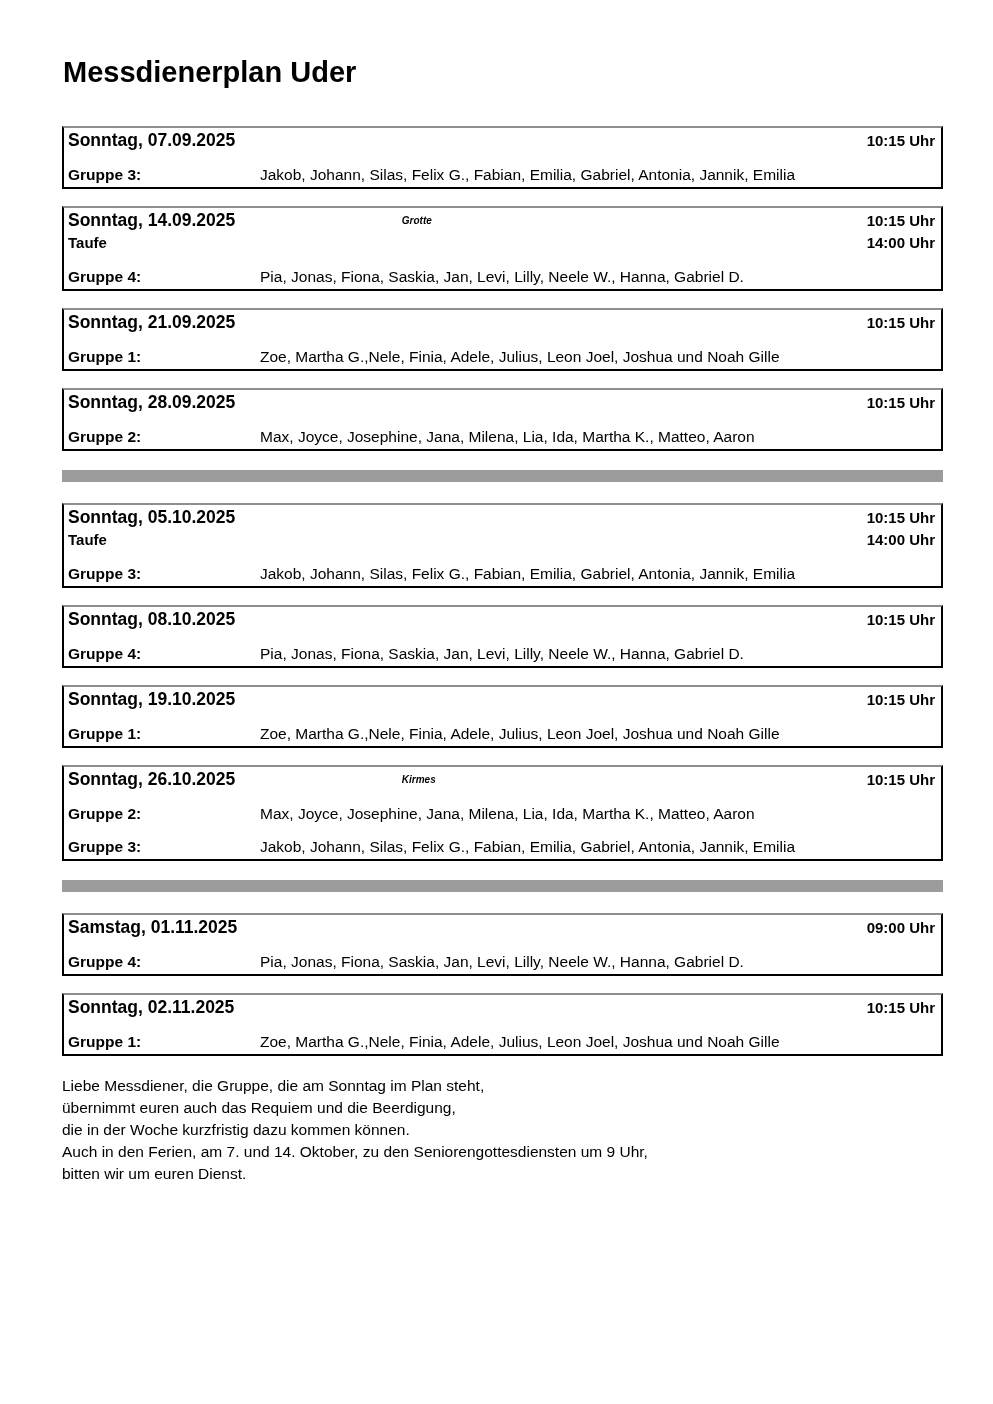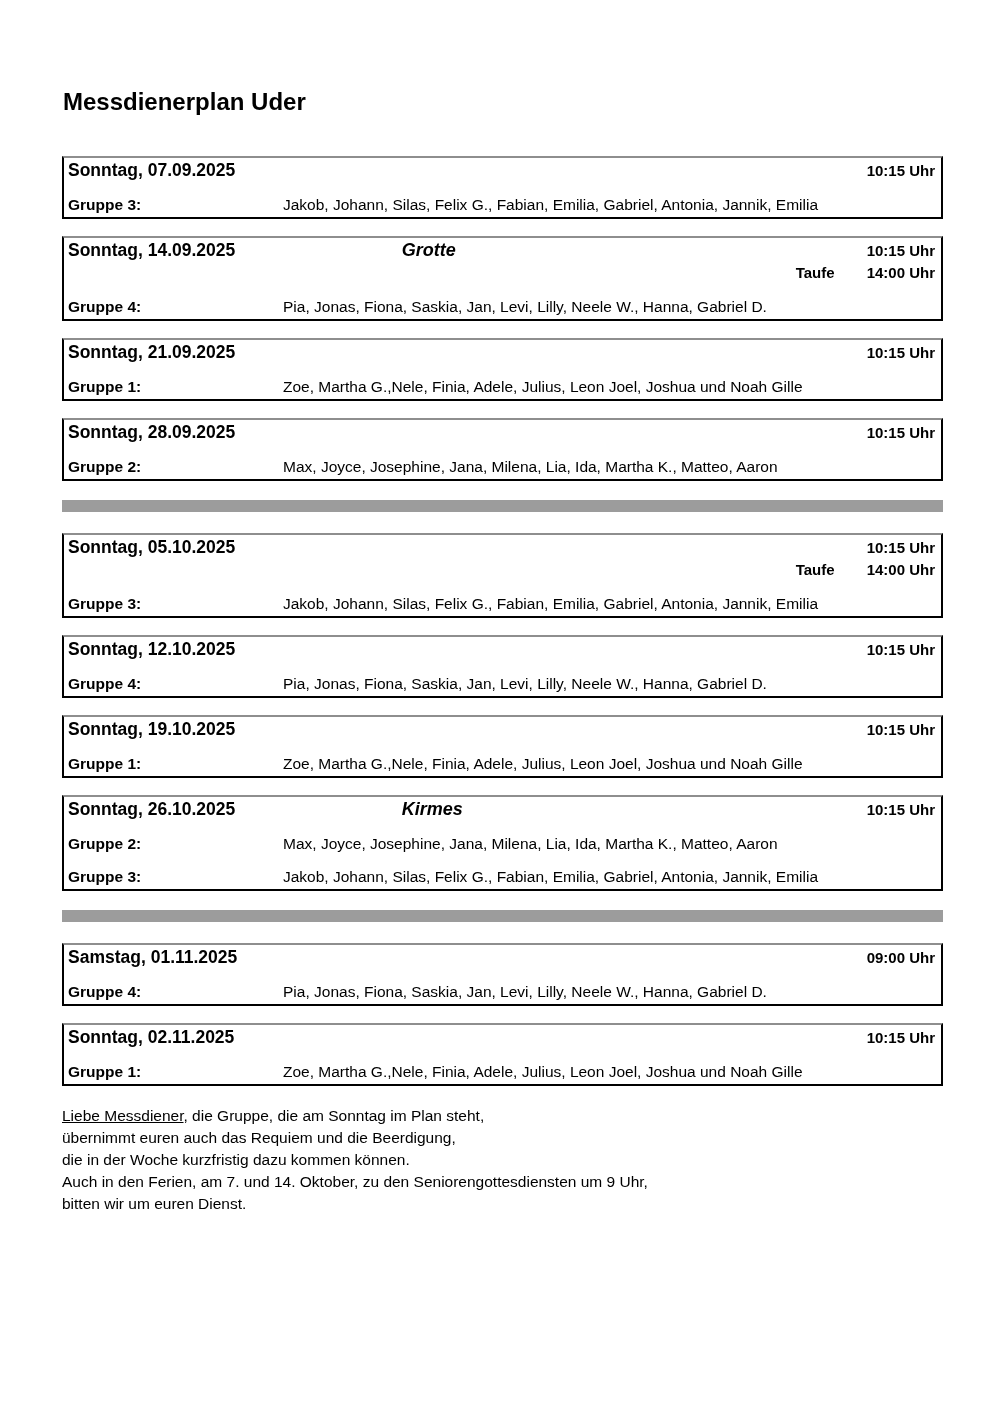--- a/index.html
+++ b/index.html
@@ -12,63 +12,63 @@
     overflow: hidden;
   }
   .page { position: absolute; inset: 0; background: #fff; }
 
   .header {
     display: flex;
     justify-content: space-between;
     align-items: baseline;
     margin: 56px 50px 0 63px;
   }
-  .title { font-size: 24px; font-weight: bold; line-height: 32px; margin-top: 30px; }
+  .title { font-size: 29px; font-weight: bold; line-height: 32px; }
   .period { font-size: 19px; font-weight: bold; white-space: pre-wrap; }
 
   .content { margin: 38px 50px 0 62px; }
 
   .event {
     border: 2px solid #000;
     border-top: 2px solid #8e8e8e;
     padding: 1px 6px 2px 4px;
     margin-bottom: 17px;
     background: #fff;
   }
-  .row { display: flex; align-items: baseline; position: relative; gap: 23px; }
+  .row { display: flex; align-items: baseline; position: relative; }
   .row.head { line-height: 23px; }
   .date { font-size: 17.5px; font-weight: bold; white-space: nowrap; }
   .note {
     position: absolute;
     left: 38.5%;
-    font-size: 18px;
+    font-size: 10px;
     font-weight: bold;
     font-style: italic;
   }
   .time { margin-left: auto; font-size: 15px; font-weight: bold; white-space: nowrap; }
   .row.extra {
-    justify-content: flex-end;
+    justify-content: space-between;
     gap: 32px;
     line-height: 22px;
     font-size: 15px;
     font-weight: bold;
   }
   .row.grp { line-height: 21px; font-size: 15.5px; }
   .glabel { font-weight: bold; flex: 0 0 192px; margin-top: 12px; }
   .gnames { white-space: nowrap; }
 
   .separator {
     height: 12px;
     background: #9c9c9c;
     margin: 19px 0 21px 0;
   }
 
   .notes { margin: 19px 50px 0 62px; font-size: 15.5px; line-height: 22px; }
   .notes .para2 { }
-  .underline { text-decoration: underline; }
+  .underline { }
 </style>
 </head>
 <body>
 
 <div class="page">
 
   <header class="header">
     <h1 class="title">Messdienerplan Uder</h1>
   </header>
 
@@ -135,21 +135,21 @@
         <span>14:00 Uhr</span>
       </div>
       <div class="row grp">
         <span class="glabel">Gruppe 3:</span>
         <span class="gnames">Jakob, Johann, Silas, Felix G., Fabian, Emilia, Gabriel, Antonia, Jannik, Emilia</span>
       </div>
     </section>
 
     <section class="event">
       <div class="row head">
-        <span class="date">Sonntag, 12.10.2025</span>
+        <span class="date">Sonntag, 08.10.2025</span>
         <span class="time">10:15 Uhr</span>
       </div>
       <div class="row grp">
         <span class="glabel">Gruppe 4:</span>
         <span class="gnames">Pia, Jonas, Fiona, Saskia, Jan, Levi, Lilly, Neele W., Hanna, Gabriel D.</span>
       </div>
     </section>
 
     <section class="event">
       <div class="row head">

